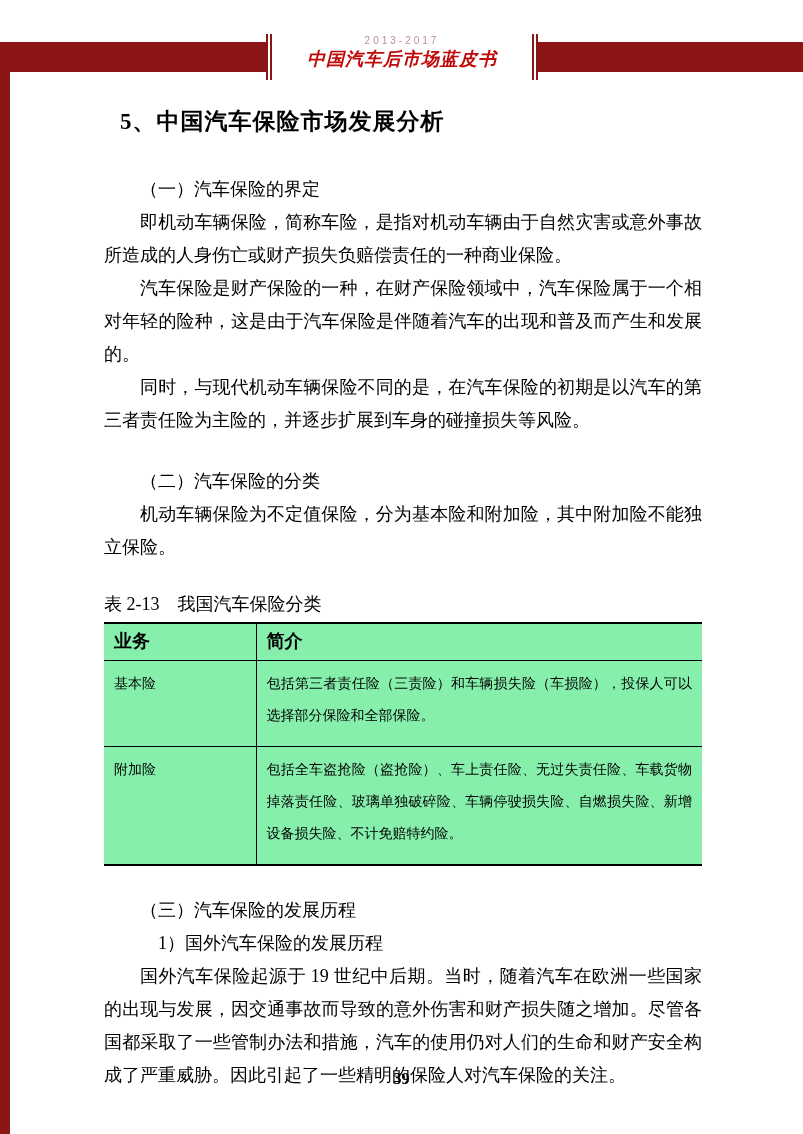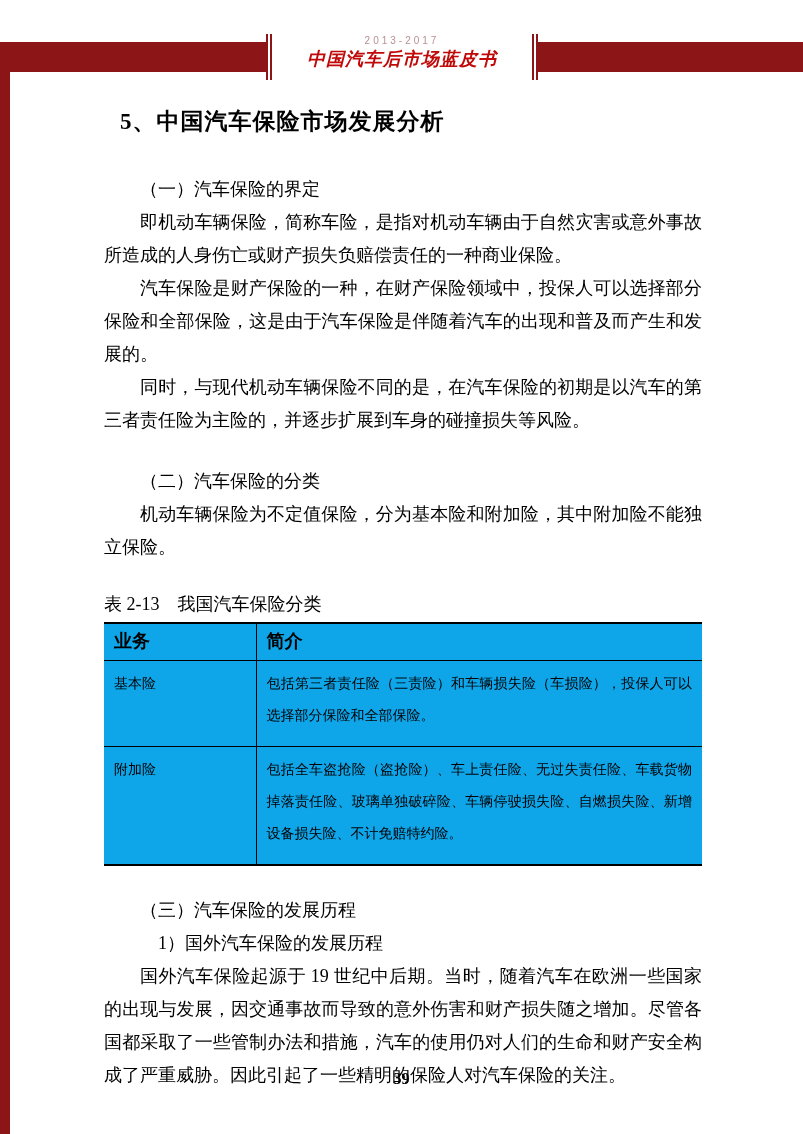--- a/index.html
+++ b/index.html
@@ -70,21 +70,21 @@
   .gap-top { margin-top: 28px; }
   .table-caption {
     font-size: 18px; font-weight: normal;
     margin: 28px 0 6px 0;
   }
   .ins-table {
     width: 100%;
     border-collapse: collapse;
     border-top: 2px solid #000;
     border-bottom: 2px solid #000;
-    background: #0ea5e9;
+    background: #86efac;
   }
   .ins-table col.col-biz { width: 152px; }
   .ins-table th {
     font-size: 18px; font-weight: bold;
     text-align: left; vertical-align: top;
     padding: 3px 10px 5px 10px;
     border-bottom: 1px solid #000;
     line-height: 28px;
   }
   .ins-table td {
@@ -114,21 +114,21 @@
   <div class="header-title">中国汽车后市场蓝皮书</div>
 </div>
 
 <div class="content">
 
   <h1 class="chapter-title">5、中国汽车保险市场发展分析</h1>
 
 
   <p class="subhead">（一）汽车保险的界定</p>
   <p class="para">即机动车辆保险，简称车险，是指对机动车辆由于自然灾害或意外事故所造成的人身伤亡或财产损失负赔偿责任的一种商业保险。</p>
-  <p class="para">汽车保险是财产保险的一种，在财产保险领域中，投保人可以选择部分保险和全部保险，这是由于汽车保险是伴随着汽车的出现和普及而产生和发展的。</p>
+  <p class="para">汽车保险是财产保险的一种，在财产保险领域中，汽车保险属于一个相对年轻的险种，这是由于汽车保险是伴随着汽车的出现和普及而产生和发展的。</p>
   <p class="para">同时，与现代机动车辆保险不同的是，在汽车保险的初期是以汽车的第三者责任险为主险的，并逐步扩展到车身的碰撞损失等风险。</p>
 
   <p class="subhead gap-top">（二）汽车保险的分类</p>
   <p class="para">机动车辆保险为不定值保险，分为基本险和附加险，其中附加险不能独立保险。</p>
 
   <p class="table-caption">表 2-13　我国汽车保险分类</p>
 
   <table class="ins-table">
     <colgroup>
         <col class="col-biz">

